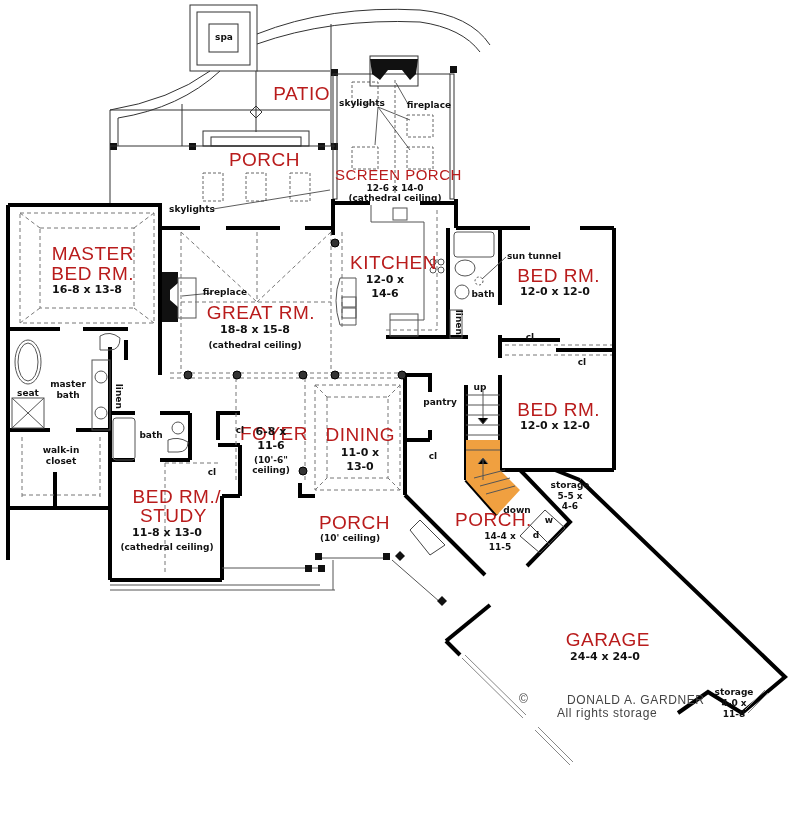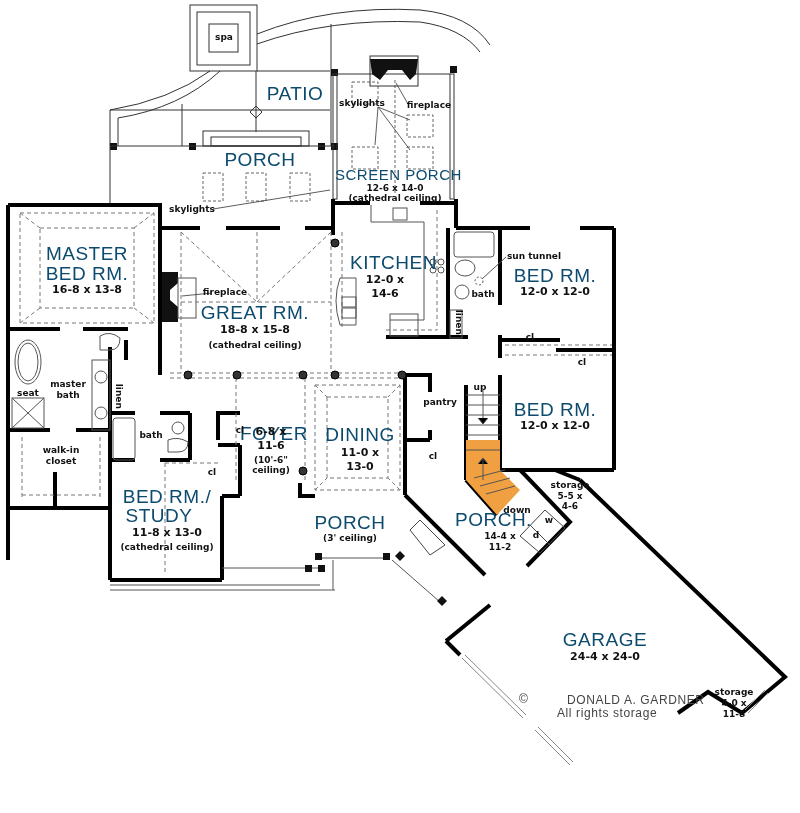--- a/index.html
+++ b/index.html
@@ -1,19 +1,19 @@
 <!DOCTYPE html>
 <html><head>
 <meta charset="utf-8">
 <style>
   html,body{margin:0;padding:0;background:#fff;}
   body{width:800px;height:813px;position:relative;overflow:hidden;font-family:"Liberation Sans",sans-serif;color:#111;}
   svg.plan{position:absolute;left:0;top:0;}
   .lbl{position:absolute;text-align:center;line-height:1.05;white-space:nowrap;}
-  .big{font-family:"Liberation Sans",sans-serif;font-size:19px;letter-spacing:0.5px;color:#0c4a6e;}
+  .big{font-family:"Liberation Sans",sans-serif;font-size:19px;letter-spacing:0.5px;color:#b91c1c;text-align:right;}
   .dim{font-family:"DejaVu Sans",sans-serif;font-size:11px;font-weight:bold;color:#111;}
   .note{font-family:"DejaVu Sans",sans-serif;font-size:9px;font-weight:bold;color:#111;}
   .small{font-family:"DejaVu Sans",sans-serif;font-size:9px;font-weight:bold;color:#111;}
   .copy{font-family:"Liberation Sans",sans-serif;font-size:12px;color:#444;letter-spacing:0.6px;text-align:left;}
 </style>
 </head>
 <body>
 
 <svg class="plan" width="800" height="813" viewBox="0 0 800 813">
 
@@ -327,46 +327,46 @@
 
 <div class="lbl big" style="left:240px;top:424px;width:62px;">FOYER</div>
 <div class="lbl dim" style="left:240px;top:426px;width:62px;">6-8 x</div>
 <div class="lbl dim" style="left:240px;top:440px;width:62px;">11-6</div>
 <div class="lbl small" style="left:240px;top:456px;width:62px;">(10'-6"</div>
 <div class="lbl small" style="left:240px;top:466px;width:62px;">ceiling)</div>
 <div class="lbl note" style="left:233px;top:426px;width:14px;">cl</div>
 <div class="lbl note" style="left:205px;top:468px;width:14px;">cl</div>
 
 <div class="lbl big" style="left:113px;top:487px;width:108px;">BED RM./</div>
-<div class="lbl big" style="left:105px;top:506px;width:108px;">STUDY</div>
+<div class="lbl big" style="left:99px;top:506px;width:108px;">STUDY</div>
 <div class="lbl dim" style="left:113px;top:527px;width:108px;">11-8 x 13-0</div>
 <div class="lbl small" style="left:113px;top:543px;width:108px;">(cathedral ceiling)</div>
 
 <div class="lbl big" style="left:325px;top:425px;width:70px;">DINING</div>
 <div class="lbl dim" style="left:325px;top:447px;width:70px;">11-0 x</div>
 <div class="lbl dim" style="left:325px;top:461px;width:70px;">13-0</div>
 
 <div class="lbl note" style="left:420px;top:398px;width:40px;">pantry</div>
 <div class="lbl note" style="left:425px;top:452px;width:16px;">cl</div>
 
 <div class="lbl note" style="left:470px;top:383px;width:20px;">up</div>
 <div class="lbl note" style="left:502px;top:506px;width:30px;">down</div>
 
 <div class="lbl big" style="left:455px;top:510px;width:60px;">PORCH.</div>
 <div class="lbl small" style="left:475px;top:532px;width:50px;">14-4 x</div>
-<div class="lbl small" style="left:475px;top:543px;width:50px;">11-2</div>
+<div class="lbl small" style="left:475px;top:543px;width:50px;">11-5</div>
 <div class="lbl small" style="left:543px;top:516px;width:12px;">w</div>
 <div class="lbl small" style="left:530px;top:531px;width:12px;">d</div>
 
 <div class="lbl small" style="left:548px;top:481px;width:44px;">storage</div>
 <div class="lbl small" style="left:548px;top:492px;width:44px;">5-5 x</div>
 <div class="lbl small" style="left:548px;top:502px;width:44px;">4-6</div>
 
 <div class="lbl big" style="left:310px;top:513px;width:80px;">PORCH</div>
-<div class="lbl small" style="left:305px;top:534px;width:90px;">(3' ceiling)</div>
+<div class="lbl small" style="left:305px;top:534px;width:90px;">(10' ceiling)</div>
 
 <div class="lbl big" style="left:560px;top:630px;width:90px;">GARAGE</div>
 <div class="lbl dim" style="left:555px;top:651px;width:100px;">24-4 x 24-0</div>
 
 <div class="lbl small" style="left:712px;top:688px;width:44px;">storage</div>
 <div class="lbl small" style="left:712px;top:699px;width:44px;">4-0 x</div>
 <div class="lbl small" style="left:712px;top:710px;width:44px;">11-8</div>
 
 <div class="lbl copy" style="left:519px;top:693px;font-size:12px;">©</div>
 <div class="lbl copy" style="left:567px;top:694px;">DONALD A. GARDNER</div>

